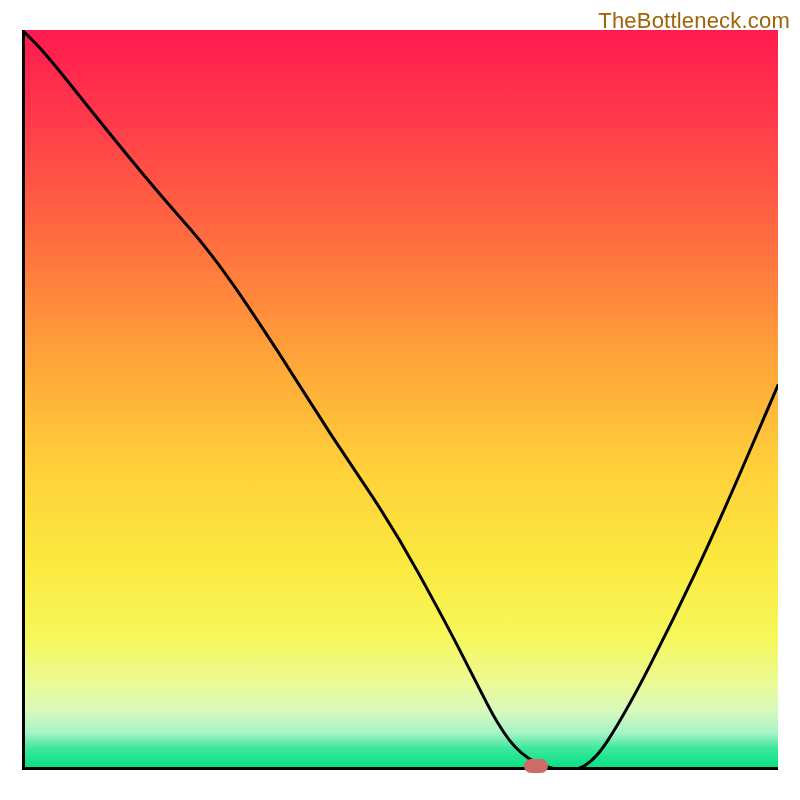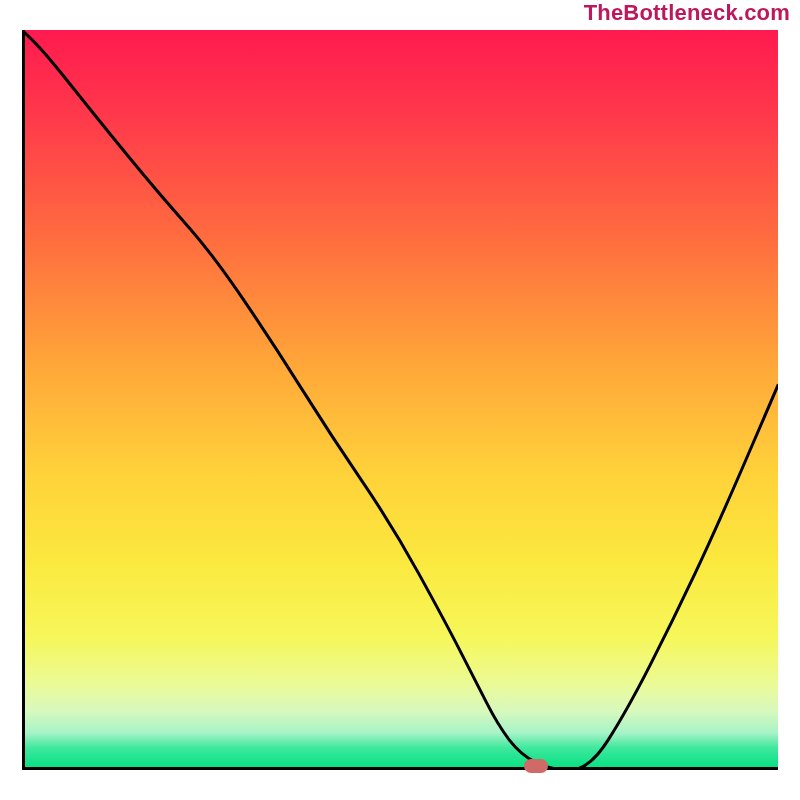--- a/index.html
+++ b/index.html
@@ -11,25 +11,25 @@
     font-family: Arial, Helvetica, sans-serif;
     background: #ffffff;
   }
   .container {
     position: relative;
     width: 800px;
     height: 800px;
   }
   .watermark {
     position: absolute;
-    top: 0;
+    top: 8px;
     right: 10px;
     font-size: 22px;
-    font-weight: 700;
-    color: #be185d;
+    font-weight: 400;
+    color: #a16207;
     letter-spacing: 0.2px;
     z-index: 10;
   }
   .plot-area {
     position: absolute;
     left: 22px;
     top: 30px;
     width: 756px;
     height: 740px;
     overflow: visible;

